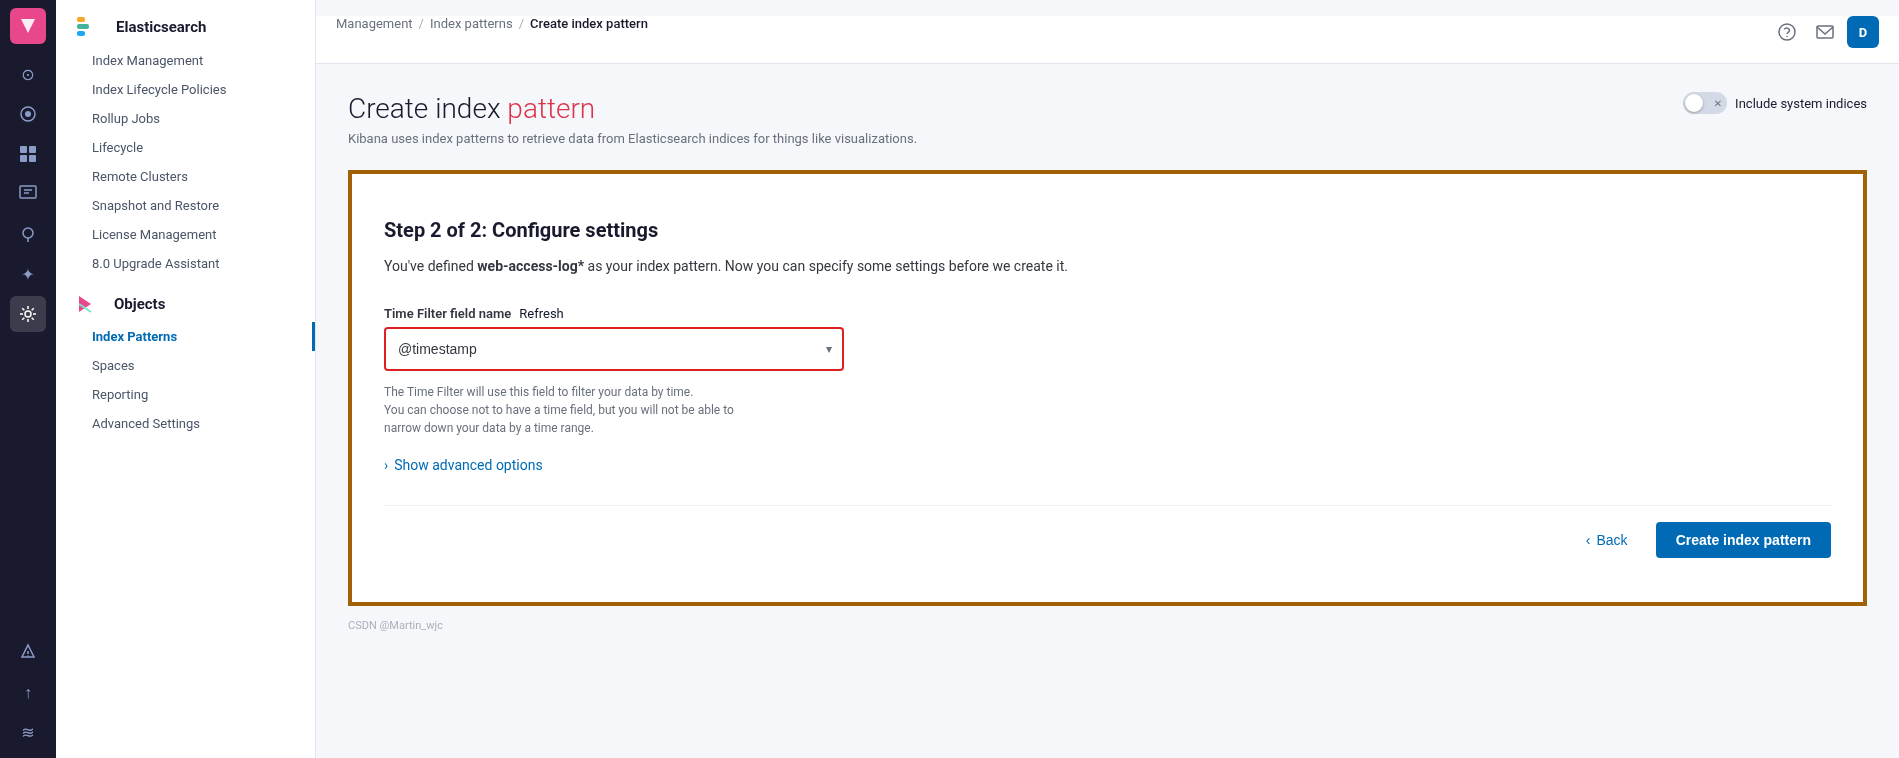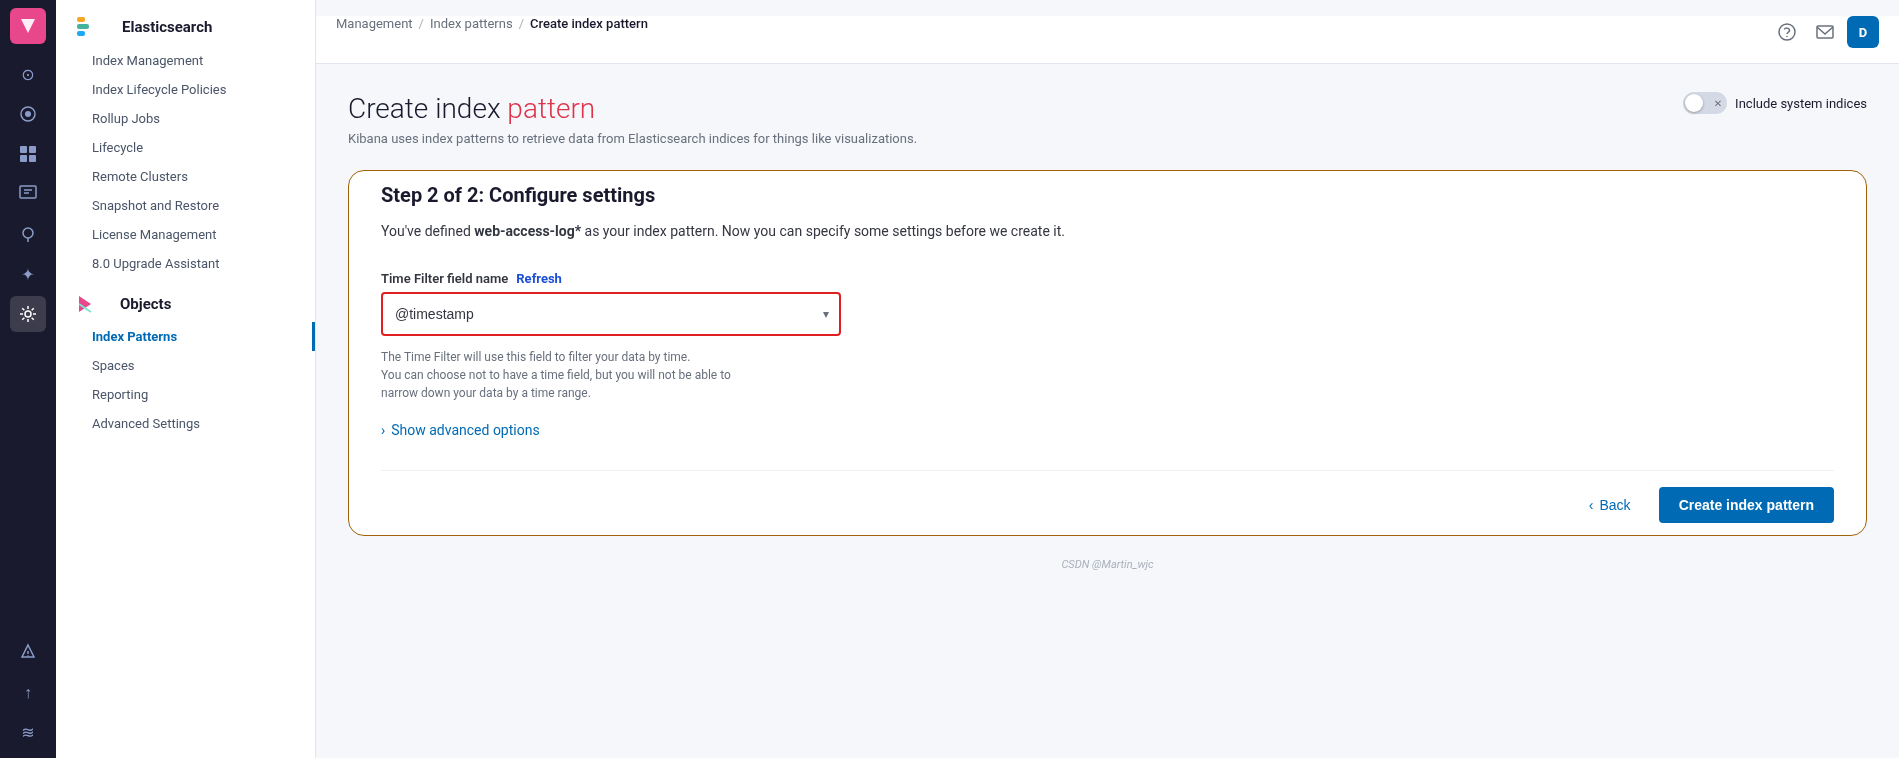--- a/index.html
+++ b/index.html
@@ -40,21 +40,21 @@
       background: #fff;
       border-right: 1px solid #e0e5ee;
       display: flex;
       flex-direction: column;
       overflow-y: auto;
       flex-shrink: 0;
     }
     .sidebar-section-header {
       display: flex;
       align-items: center;
-      gap: 24px;
+      gap: 18px;
       padding: 16px 20px 8px 20px;
       font-size: 15px;
       font-weight: 700;
       color: #1a1a2e;
     }
     .sidebar-section-icon {
       width: 22px; height: 22px;
       display: flex; align-items: center; justify-content: center;
     }
     .kibana-icon-wrap {
@@ -176,23 +176,23 @@
     .toggle-x {
       position: absolute;
       right: 5px;
       font-size: 10px;
       color: #69707d;
     }
 
     
     .card {
       background: #fff;
-      border: 1px solid #a16207;
-      border-radius: 16px;
-      padding: 12px 32px;
+      border: 4px solid #a16207;
+      border-radius: 0;
+      padding: 44px 32px;
     }
     .step-title {
       font-size: 20px;
       font-weight: 700;
       color: #1a1a2e;
       margin-bottom: 16px;
     }
     .step-description {
       font-size: 14px;
       color: #343741;
@@ -204,22 +204,22 @@
     .field-label {
       font-size: 13px;
       font-weight: 600;
       color: #343741;
       margin-bottom: 6px;
       display: flex;
       align-items: center;
       gap: 8px;
     }
     .refresh-link {
-      color: #1d4ed8;
-      font-weight: 700;
+      color: #0f172a;
+      font-weight: 400;
       cursor: pointer;
       font-size: 13px;
     }
     .select-wrapper {
       position: relative;
       width: 460px;
       margin-bottom: 12px;
     }
     .select-box {
       width: 100%;
@@ -282,25 +282,24 @@
       background: #006bb4;
       color: #fff;
       border: none;
       border-radius: 4px;
       padding: 10px 20px;
       font-size: 14px;
       font-weight: 600;
       cursor: pointer;
     }
     .footer-credit {
-      text-align: center;
+      text-align: left;
       font-size: 11px;
       color: #aab0bc;
-      margin-top: 22px;
-      font-style: italic;
+      margin-top: 13px;
     }
   </style>
 </head>
 <body>
 
 <div class="icon-rail">
   <div class="rail-logo">
     <svg width="20" height="20" viewBox="0 0 20 20">
         <path d="M3 3 L10 17 L17 3 Z" fill="white" opacity="0.9"></path>
       </svg>

